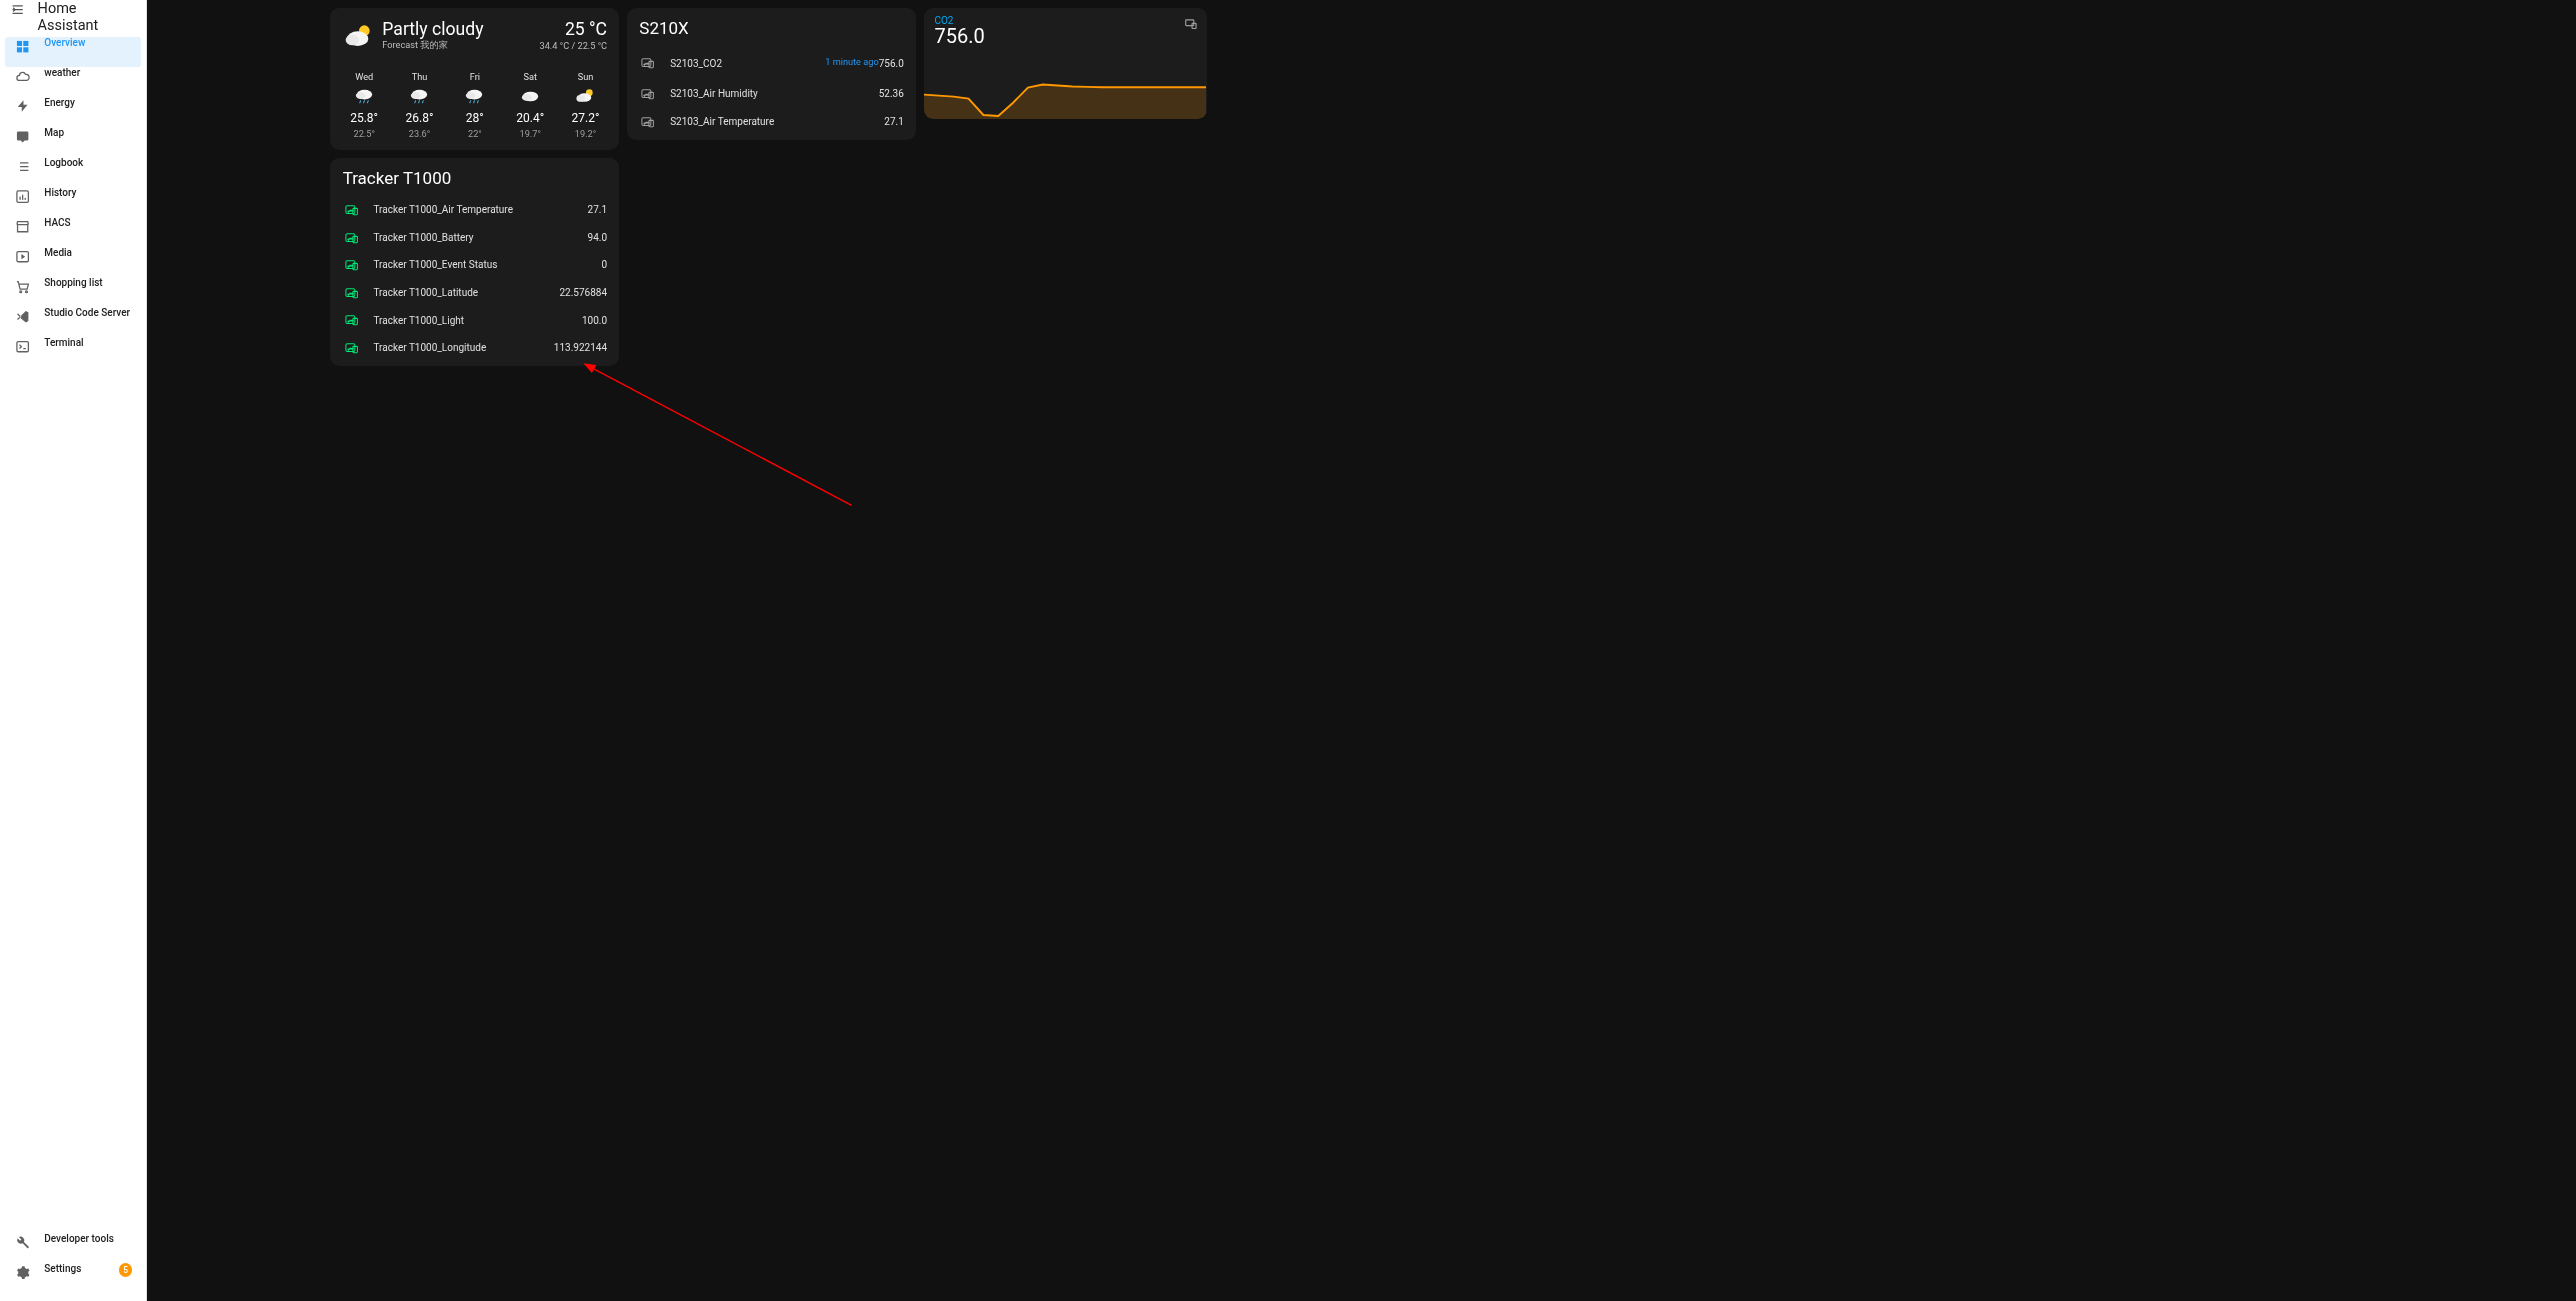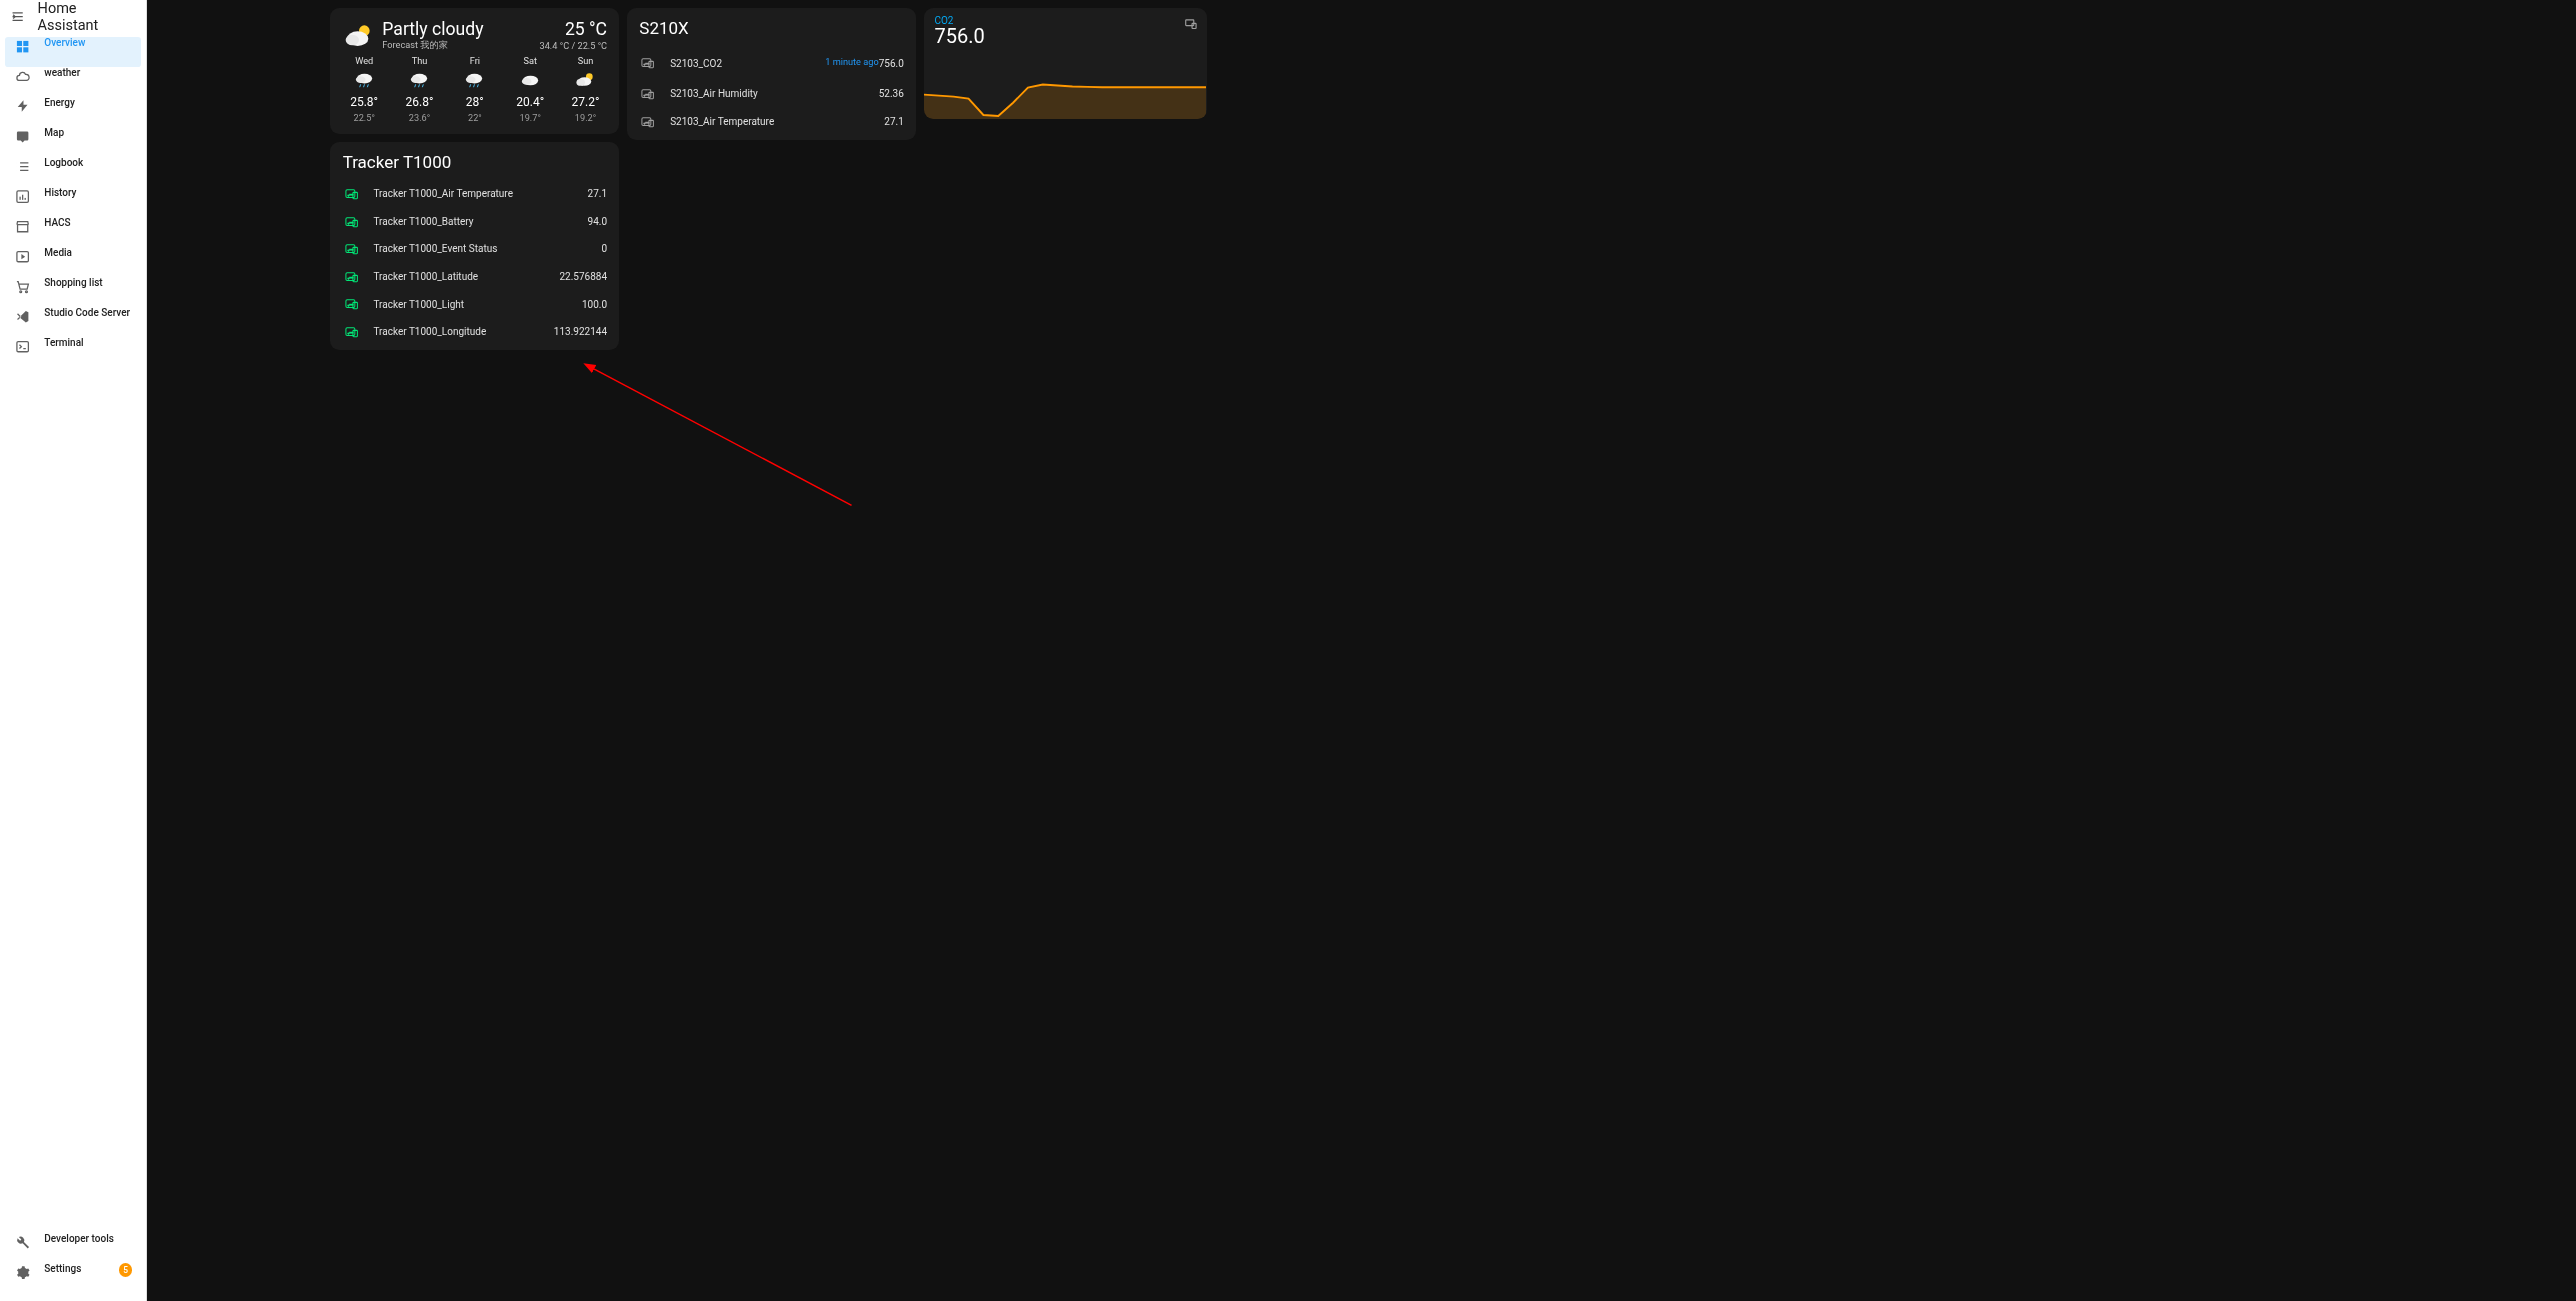--- a/index.html
+++ b/index.html
@@ -1,19 +1,19 @@
 <!DOCTYPE html>
 <html style="font-size:12.3px"><head>
 <meta charset="utf-8">
 <style>
   *{box-sizing:border-box;margin:0;padding:0;font-family:-apple-system,BlinkMacSystemFont,"Segoe UI",Roboto,sans-serif}
   html,body{width:100%;height:100%;background:#111;overflow:hidden}
   .app{display:flex;width:100%;height:100vh}
   .sidebar{width:147px;min-width:147px;background:#fff;display:flex;flex-direction:column;font-size:10.7px;color:#212121;border-right:0.8px solid #e0e0e0}
-  .sb-header{display:flex;align-items:center;height:34px;padding:0 9.2px;font-size:14.5px;font-weight:400;color:#212121}
+  .sb-header{display:flex;align-items:flex-start;height:34px;padding:0 9.2px;font-size:14.5px;font-weight:400;color:#212121}
   .sb-header .menu-ico{width:18.4px;height:18.4px;display:flex;align-items:center;justify-content:center;margin-right:10.7px;color:#555}
   .sb-list{flex:1;padding:3.1px 4.6px;overflow:auto}
   .sb-item{display:flex;align-items:flex-start;height:30px;padding:0 9px;border-radius:3.1px;cursor:pointer;color:#212121;font-size:10px;font-weight:500}
   .sb-item .ico{width:18.4px;height:18.4px;display:flex;align-items:center;justify-content:center;margin-right:12.3px;color:#616161}
   .sb-item.active{background:#e3f2fd;color:#2196f3}
   .sb-item.active .ico{color:#2196f3}
   .sb-bottom{padding:3.1px 4.6px 7.7px}
   .sb-item .badge{margin-left:auto;background:#ff9800;color:#fff;border-radius:50%;width:13.8px;height:13.8px;font-size:8.4px;display:flex;align-items:center;justify-content:center}
   .main{flex:1;display:flex;flex-direction:column;background:#111}
   .topbar{height:31px;background:#03a9f4;color:#fff;display:flex;align-items:center;padding:0 15.3px;font-size:13.8px}
@@ -25,21 +25,21 @@
   .card{background:#1c1c1c;border-radius:9.2px;color:#e0e0e0;font-size:10px;overflow:hidden}
   
   .wcard{padding:10.7px 12.3px}
   .wtop{display:flex;align-items:center}
   .wtop .wico{width:32px;height:32px;margin-right:7.7px;margin-top:1.5px}
   .wtop .wtitle{font-size:17.6px;color:#fff}
   .wtop .wsub{font-size:9.2px;color:#bdbdbd}
   .wtop .wtemp{margin-left:auto;text-align:right}
   .wtop .wtemp .deg{font-size:17.6px;color:#fff}
   .wtop .wtemp .hl{font-size:9.2px;color:#bdbdbd;margin-top:1.5px}
-  .wdays{display:flex;justify-content:space-between;margin-top:3px}
+  .wdays{display:flex;justify-content:space-between;margin-top:19px}
   .wday{display:flex;flex-direction:column;align-items:center;width:43px;gap:3.1px}
   .wday .dn{font-size:9.2px;color:#e0e0e0}
   .wday .di{width:23px;height:23px}
   .wday .dh{font-size:12px;color:#fff}
   .wday .dl{font-size:9.2px;color:#9e9e9e}
   
   .ecard{padding:10.7px 12.3px 4.6px}
   .ecard .etitle{font-size:17px;color:#fff;margin-bottom:7.7px}
   .erow{display:flex;align-items:center;height:27.6px;font-size:10px}
   .erow .eico{width:17px;height:17px;margin-right:13.8px;display:flex;align-items:center;justify-content:center}

